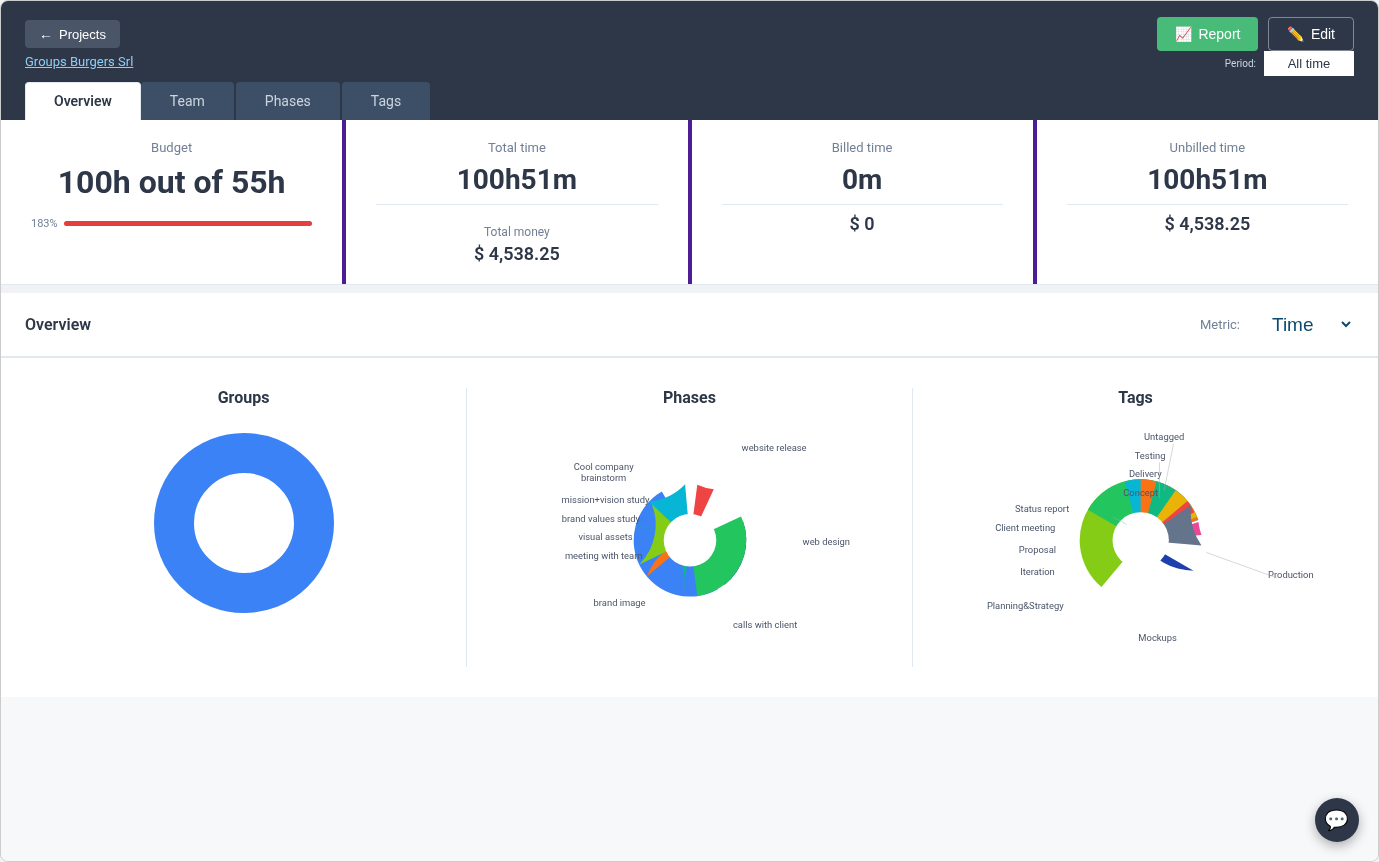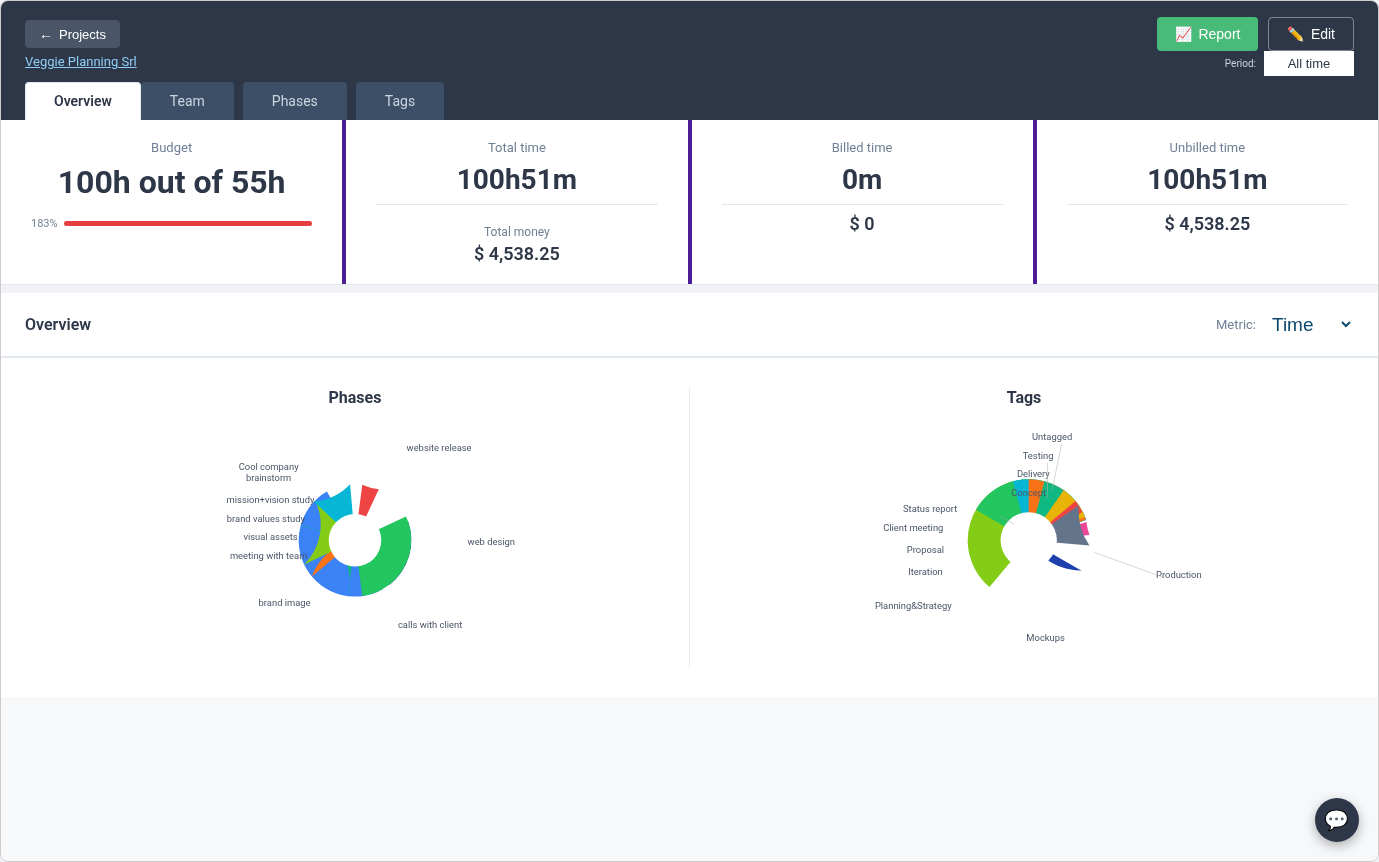--- a/index.html
+++ b/index.html
@@ -25,42 +25,42 @@
     .project-subtitle { padding: 0 24px 8px; }
     .project-subtitle a { color: #90cdf4; font-size: 13px; text-decoration: underline; cursor: pointer; }
 
     .period-row { position: absolute; right: 24px; bottom: 44px; display: flex; align-items: center; gap: 8px; }
     .period-label { color: #cbd5e0; font-size: 10px; }
     .period-btn { background: #fff; border: none; padding: 5px 14px; border-radius: 0; font-size: 13px; cursor: pointer; color: #2d3748; min-width: 90px; text-align: center; }
 
     .tabs { display: flex; padding: 0 24px; margin-top: 4px; }
     .tab { padding: 10px 28px; color: #a0aec0; font-size: 14px; cursor: pointer; border-radius: 4px 4px 0 0; border: 1px solid transparent; border-bottom: none; background: transparent; }
     .tab.active { background: #fff; color: #2d3748; font-weight: 600; border-color: #e2e8f0; border-bottom: 1px solid #fff; }
-    .tab:not(.active) { background: #3d4f66; color: #cbd5e0; margin-right: 9px; }
+    .tab:not(.active) { background: #3d4f66; color: #cbd5e0; margin-right: 2px; }
 
     
     .stats-bar { background: #fff; display: flex; border-bottom: 1px solid #e2e8f0; }
     .stat-item { flex: 1; padding: 20px 30px; border-right: 4px solid #4c1d95; }
     .stat-item:last-child { border-right: none; }
     .stat-label { color: #718096; font-size: 13px; text-align: center; margin-bottom: 8px; }
     .stat-value { font-size: 28px; font-weight: 700; color: #2d3748; text-align: center; }
     .stat-value.large { font-size: 32px; }
     .progress-bar-container { margin: 16px 0; display: flex; align-items: center; gap: 6px; }
     .progress-track { flex: 1; height: 5px; background: #e2e8f0; border-radius: 3px; position: relative; overflow: visible; }
     .progress-fill { height: 5px; background: #e53e3e; border-radius: 3px; width: 100%; }
     .progress-pct { font-size: 11px; color: #718096; }
     .stat-sub { font-size: 12px; color: #718096; text-align: center; margin-top: 20px; }
     .stat-money { font-size: 18px; font-weight: 600; color: #2d3748; text-align: center; margin-top: 4px; }
     .stat-divider { border: none; border-top: 1px solid #e2e8f0; margin: 8px 0; }
 
     
     .overview-section { background: #f7f8fa; flex: 1; padding: 0; }
     .overview-header { background: #fff; padding: 16px 24px; display: flex; align-items: center; justify-content: space-between; border-bottom: 1px solid #e2e8f0; border-top: 8px solid #f0f2f5; }
     .overview-title { font-size: 16px; font-weight: 600; color: #2d3748; }
-    .metric-row { display: flex; align-items: center; gap: 4px; }
+    .metric-row { display: flex; align-items: center; gap: 20px; }
     .metric-label { font-size: 13px; color: #718096; }
     .metric-select { border: none; background: transparent; font-size: 19px; color: #0c4a6e; cursor: pointer; padding: 4px 8px; }
 
     
     .charts-container { background: #fff; display: flex; padding: 30px 20px; gap: 0; border-top: 1px solid #e2e8f0; height: 340px; }
     .chart-section { flex: 1; display: flex; flex-direction: column; align-items: center; border-right: 1px solid #e2e8f0; padding: 0 10px; }
     .chart-section:last-child { border-right: none; }
     .chart-title { font-size: 16px; font-weight: 700; color: #2d3748; margin-bottom: 16px; }
 
     .chat-bubble { position: fixed; bottom: 20px; right: 20px; width: 44px; height: 44px; background: #2d3748; border-radius: 50%; display: flex; align-items: center; justify-content: center; color: #fff; font-size: 20px; cursor: pointer; box-shadow: 0 4px 12px rgba(0,0,0,0.3); }
@@ -83,21 +83,21 @@
         </button>
         <button class="edit-btn">
           <span>✏️</span>
           <span>Edit</span>
         </button>
       </div>
     </div>
 
 
     <div class="project-subtitle">
-      <a>Veggie Planning Srl</a>
+      <a>Groups Burgers Srl</a>
     </div>
 
     <div class="period-row">
       <span class="period-label">Period:</span>
       <button class="period-btn">All time</button>
     </div>
 
     <div class="tabs">
       <div class="tab active">Overview</div>
       <div class="tab">Team</div>
@@ -145,20 +145,28 @@
         <span class="metric-label">Metric:</span>
         <select class="metric-select">
           <option>Time</option>
           <option>Money</option>
         </select>
       </div>
     </div>
 
     <div class="charts-container">
 
+      <div class="chart-section">
+        <div class="chart-title">Groups</div>
+        <svg width="200" height="200" viewBox="0 0 200 200">
+          <circle cx="100" cy="100" r="70" fill="none" stroke="#3b82f6" stroke-width="40"></circle>
+          <circle cx="100" cy="100" r="30" fill="white"></circle>
+          <text x="100" y="215" text-anchor="middle" font-size="12" fill="#4a5568">Design team</text>
+        </svg>
+      </div>
 
       <div class="chart-section">
         <div class="chart-title">Phases</div>
         <svg width="360" height="260" viewBox="0 0 360 260">
 
           <g transform="translate(180,125)">
 
             <path d="M0,0 L60,0 A60,60 0 0,1 18.54,57.06 Z" fill="#1e40af" transform="rotate(-20)"></path>
             <path d="M0,0 L60,0 A60,60 0 0,1 -60,0 Z" fill="#3b82f6" transform="rotate(60)"></path>
             <path d="M0,0 L60,0 A60,60 0 0,1 -30,-52 Z" fill="#f97316" transform="rotate(140)"></path>

